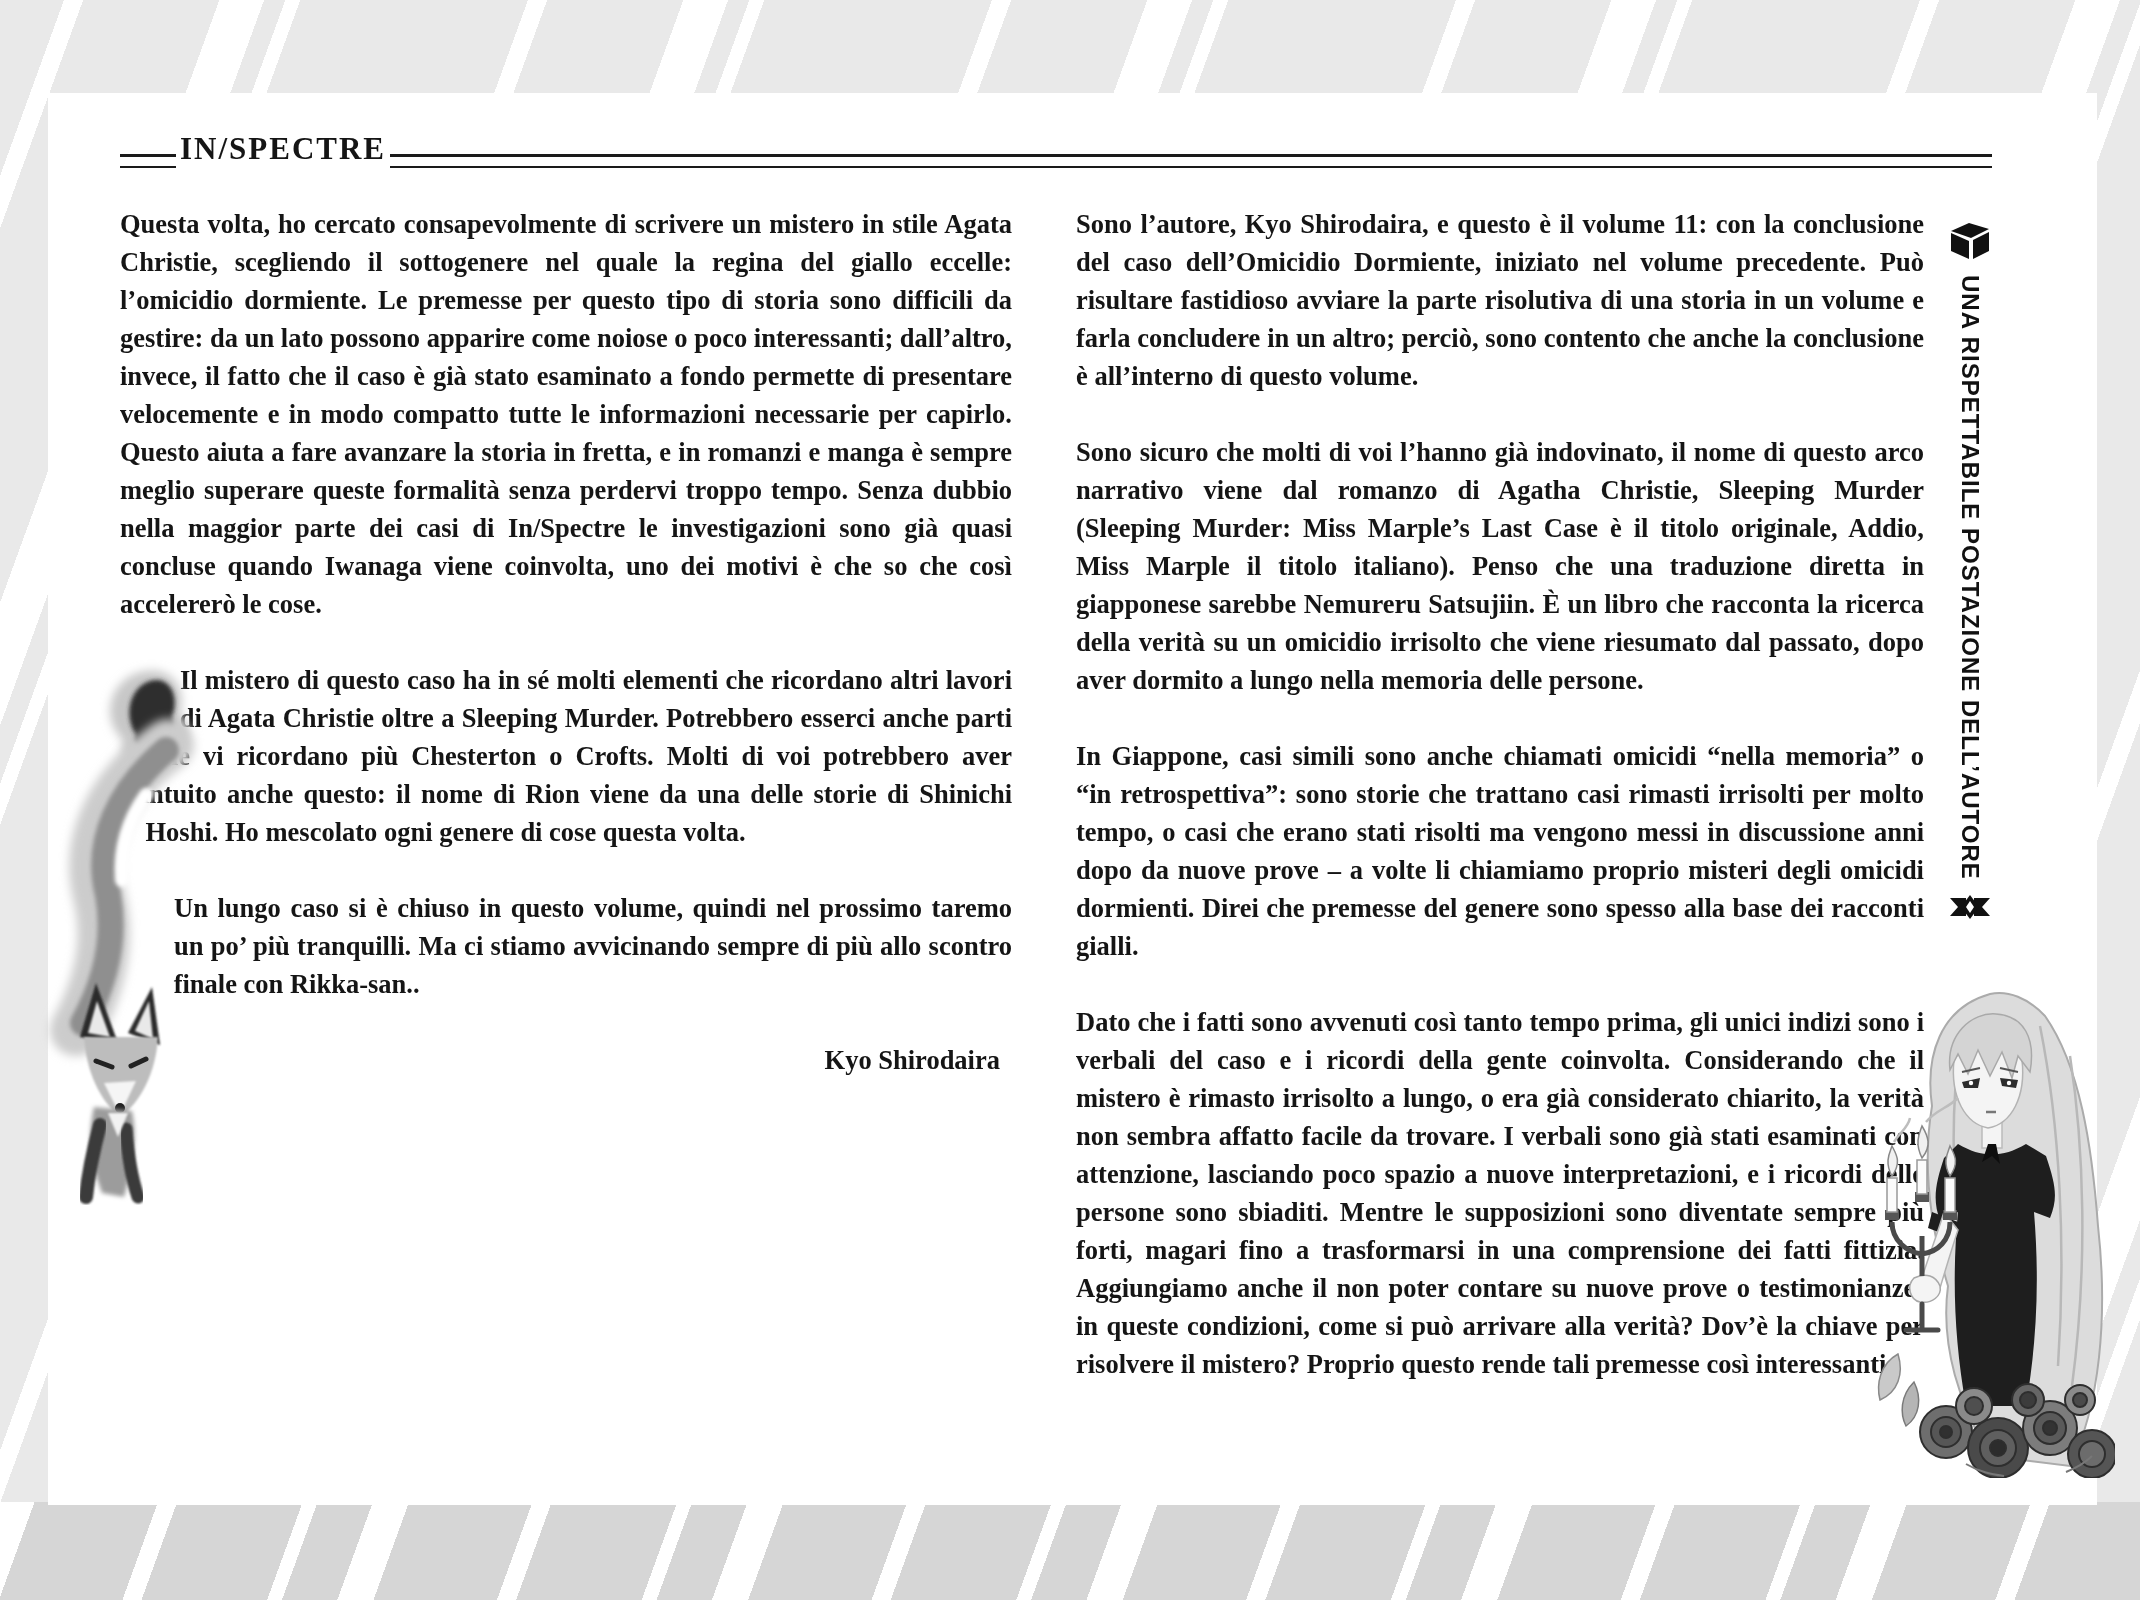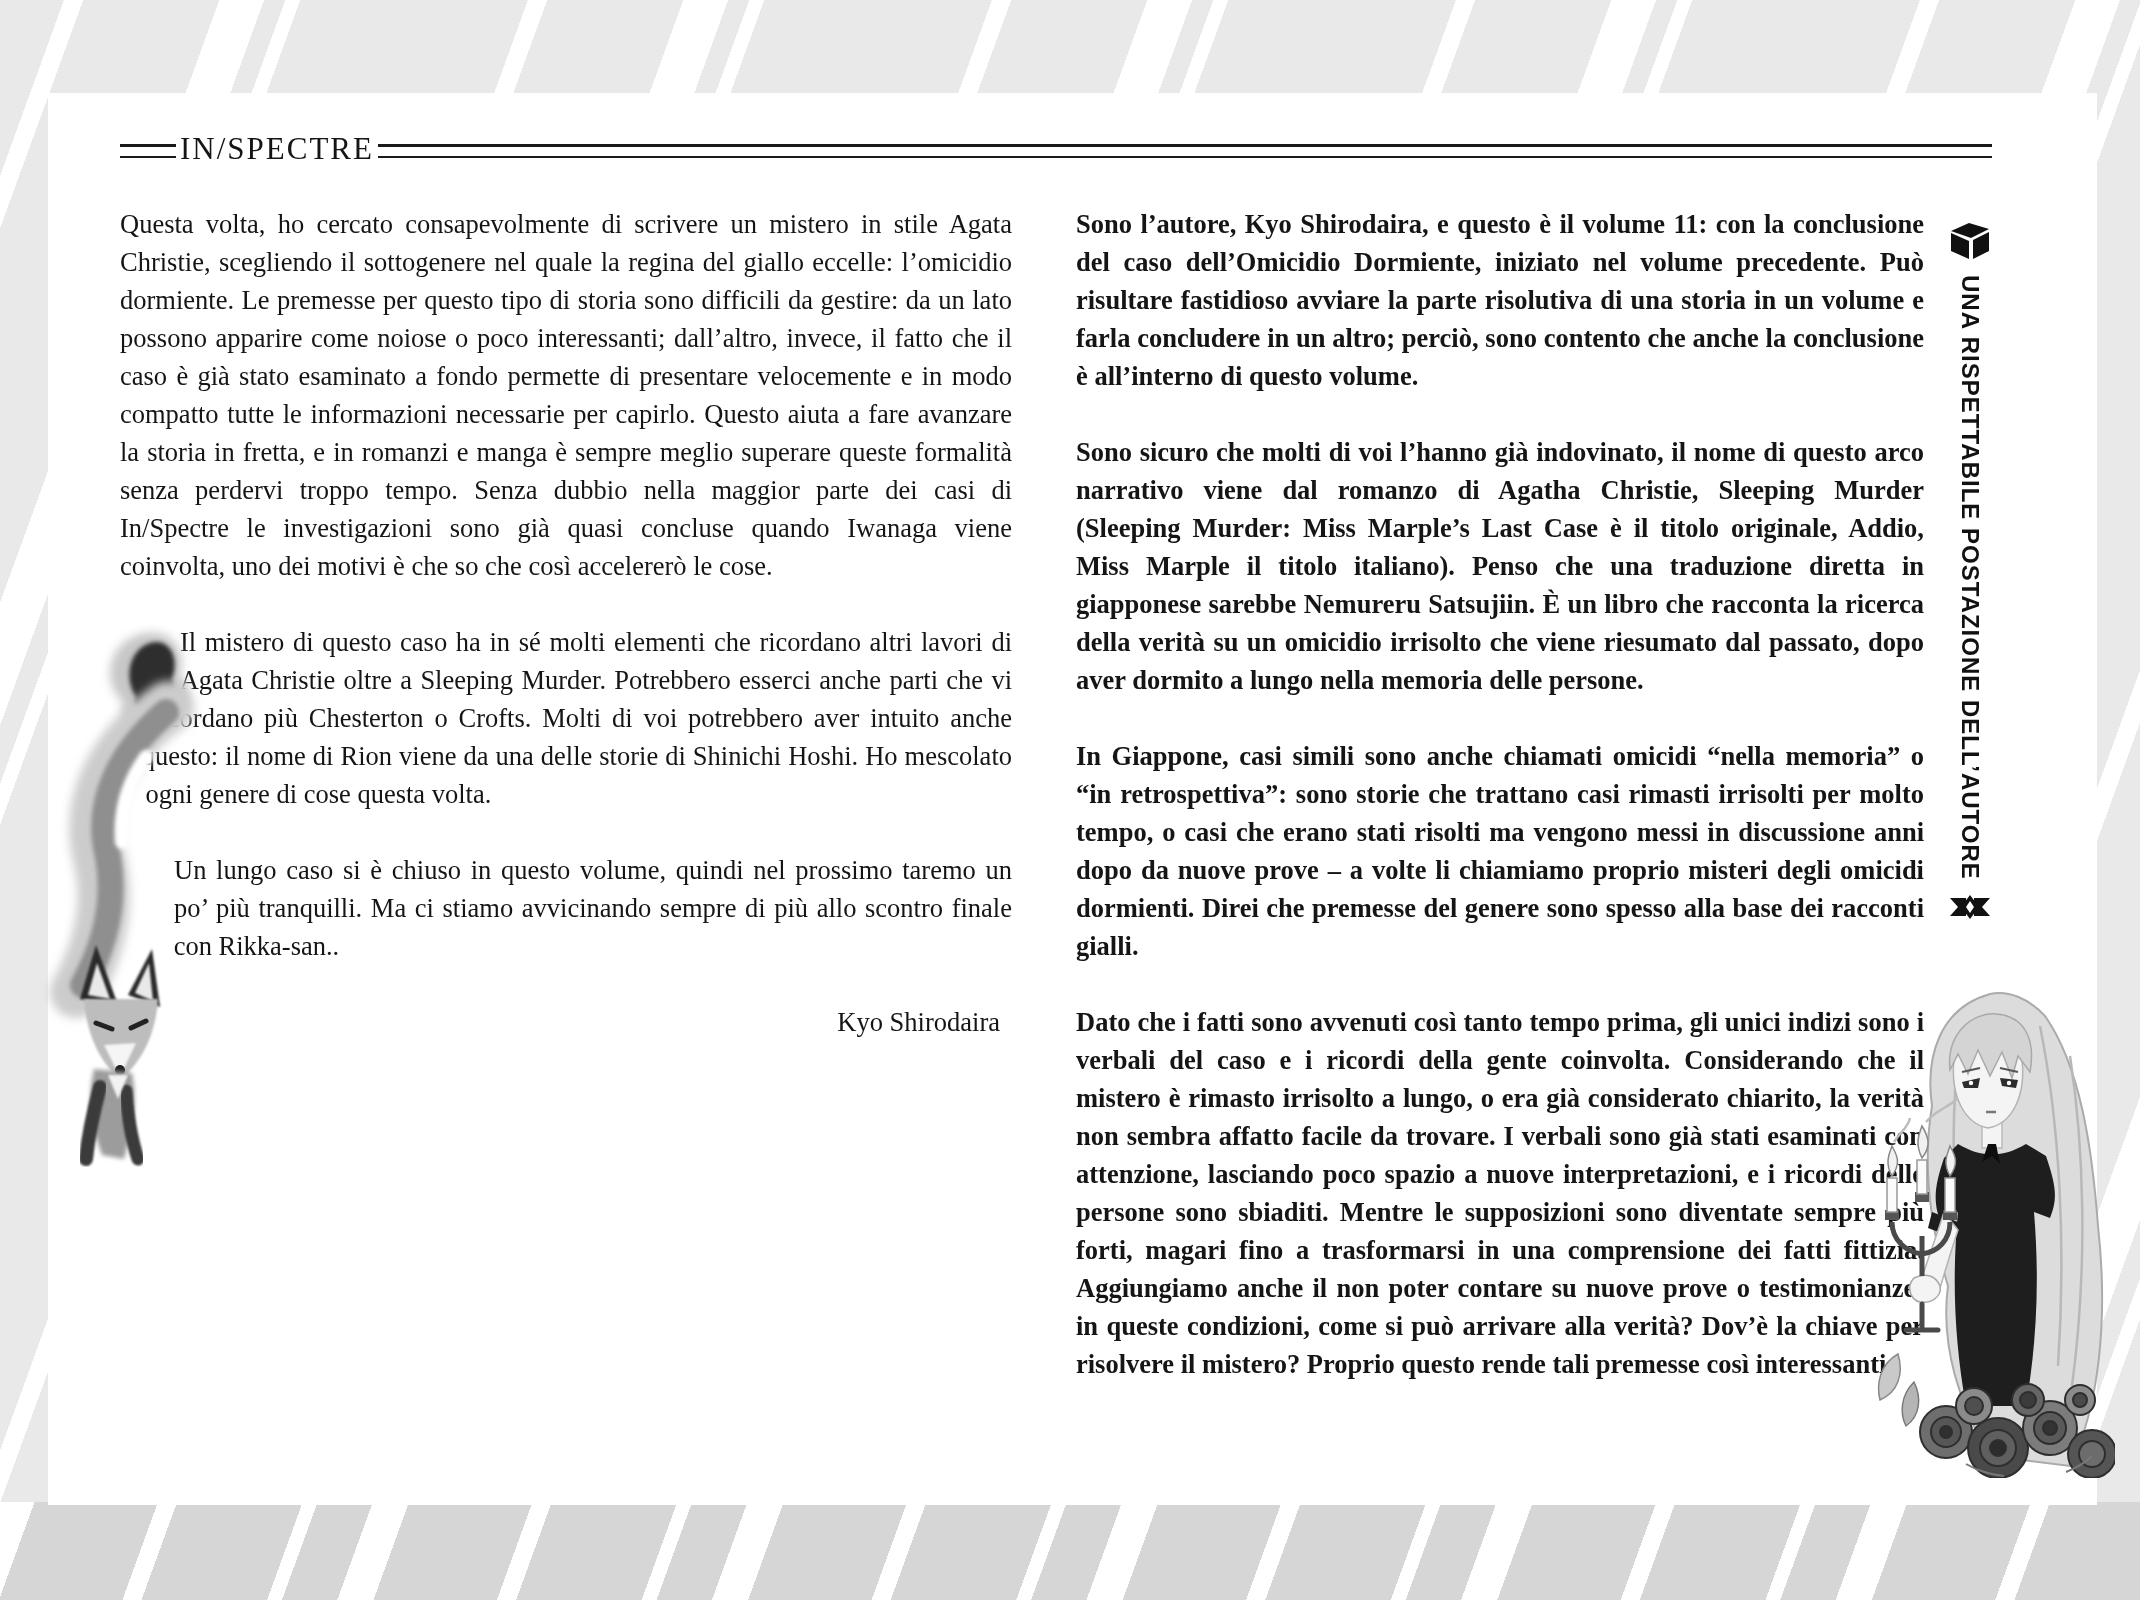--- a/index.html
+++ b/index.html
@@ -23,31 +23,31 @@
       #ffffff 118px, #ffffff 136px,
       #d6d6d6 136px, #d6d6d6 252px,
       #ffffff 252px, #ffffff 286px,
       #d6d6d6 286px, #d6d6d6 338px,
       #ffffff 338px, #ffffff 352px);z-index:0;}
 
   .page{position:absolute;left:48px;top:93px;width:2049px;height:1412px;
         background:#ffffff;z-index:1;}
 
   
-  .hdr{position:absolute;left:72px;top:40px;width:1872px;display:flex;align-items:center;}
+  .hdr{position:absolute;left:72px;top:40px;width:1872px;display:flex;align-items:flex-end;font-weight:bold;}
   .rule{height:9px;border-top:3px solid #1a1a1a;border-bottom:2px solid #1a1a1a;}
   .rule.short{width:56px;}
   .rule.long{flex:1;}
   .hdr .title{font-size:31px;letter-spacing:2px;line-height:1;padding:0 4px 4px 4px;
               font-family:"Liberation Serif",serif;}
 
   
   .columns{position:absolute;left:72px;top:112px;display:flex;gap:64px;}
   .col{font-size:26.5px;line-height:38px;text-align:justify;}
-  .col.left{width:892px;}
+  .col.left{width:892px;font-weight:bold;}
   .col.right{width:848px;font-weight:bold;}
   .col p{margin:0 0 38px 0;}
   .col p:first-child{margin-top:0;}
   .signature{text-align:right;padding-right:12px;margin-top:28px;font-size:26.5px;}
 
   
   .fox-float{float:left;width:60px;height:450px;position:relative;shape-margin:6px;
     shape-outside:polygon(0 0,54px 0,54px 36px,26px 42px,26px 74px,16px 80px,16px 112px,
       3px 118px,3px 150px,9px 156px,9px 188px,24px 196px,24px 252px,48px 260px,48px 302px,
       33px 308px,33px 342px,27px 348px,27px 402px,22px 410px,22px 450px,0 450px);}

